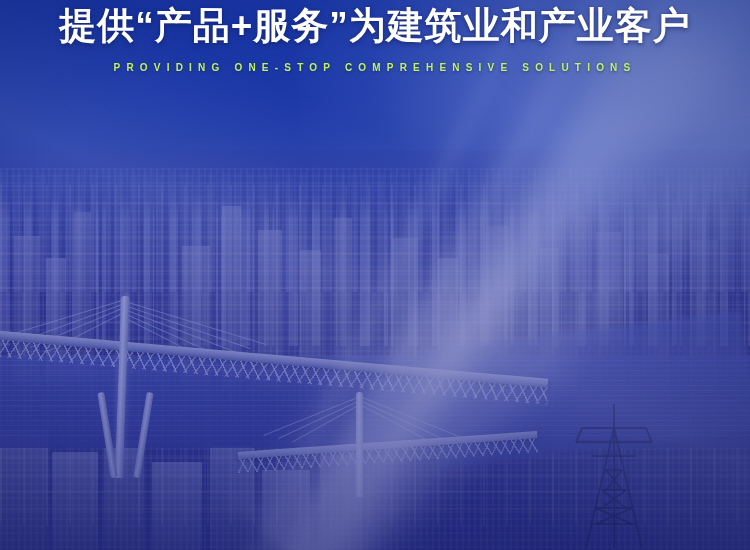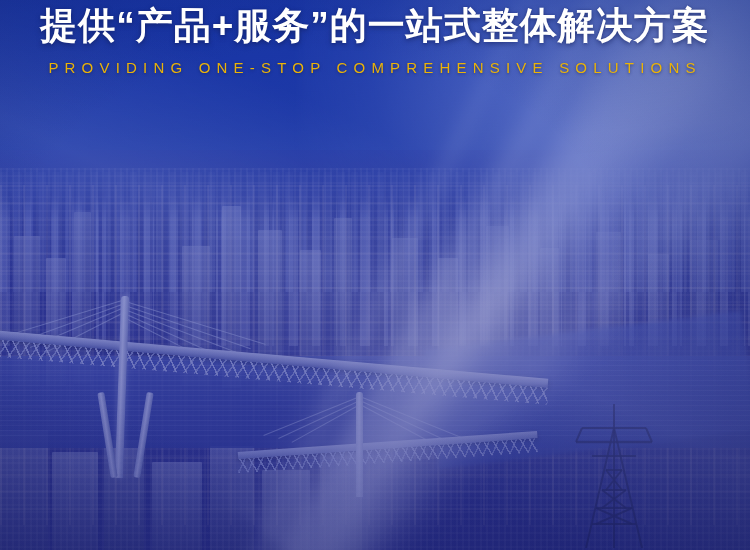--- a/index.html
+++ b/index.html
@@ -214,23 +214,23 @@
   .headline{
     color:#fff;
     font-weight:bold;
     letter-spacing:1px;
     text-shadow:0 2px 5px rgba(18,30,86,.55),0 0 2px rgba(26,40,110,.45);
     white-space:nowrap;
   }
   .h-line1{font-size:33px;line-height:40px;padding-top:53px;}
   .h-line2{font-size:37px;line-height:46px;padding-top:3px;}
   .subtitle{
-    color:#eab308;
-    font-size:15px;
-    font-weight:normal;
+    color:#bef264;
+    font-size:10px;
+    font-weight:bold;
     letter-spacing:6.2px;
     line-height:22px;
     padding-top:8px;
     text-shadow:0 1px 3px rgba(20,32,92,.6);
     white-space:nowrap;
   }
 </style>
 </head>
 <body>
 
@@ -331,17 +331,17 @@
     <div class="beam" style="right:170px;top:-70px;width:34px;height:720px;transform:rotate(26deg);opacity:.22;"></div>
   </div>
   <div class="glow-tr"></div>
   <div class="haze"></div>
 
   <div class="grade"></div>
   <div class="grade2"></div>
   <div class="vignette"></div>
 
   <div class="copy">
-    <div class="headline h-line2">提供“产品+服务”的一站式整体解决方案</div>
+    <div class="headline h-line2">提供“产品+服务”为建筑业和产业客户</div>
     <div class="subtitle">PROVIDING ONE-STOP COMPREHENSIVE SOLUTIONS</div>
   </div>
 
 </div>
 
 </body></html>

